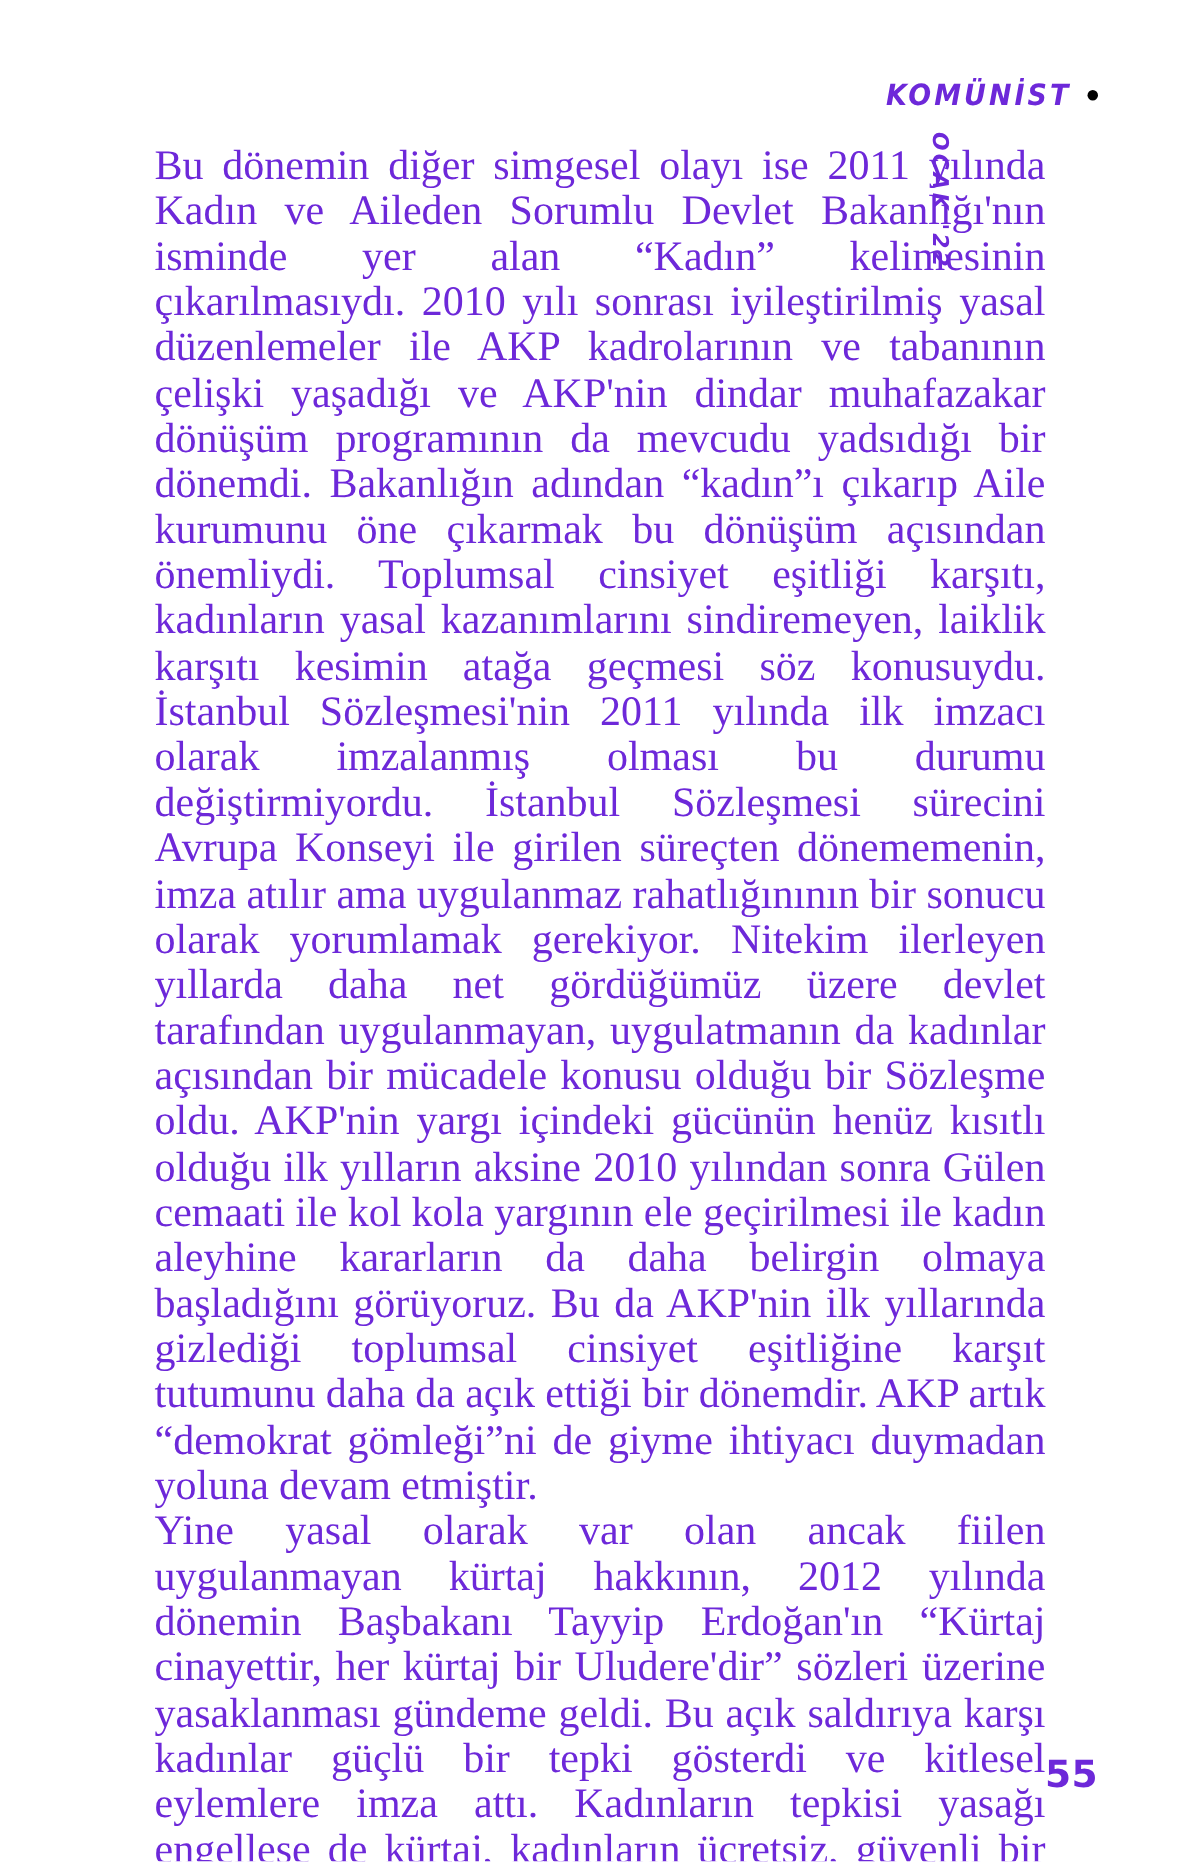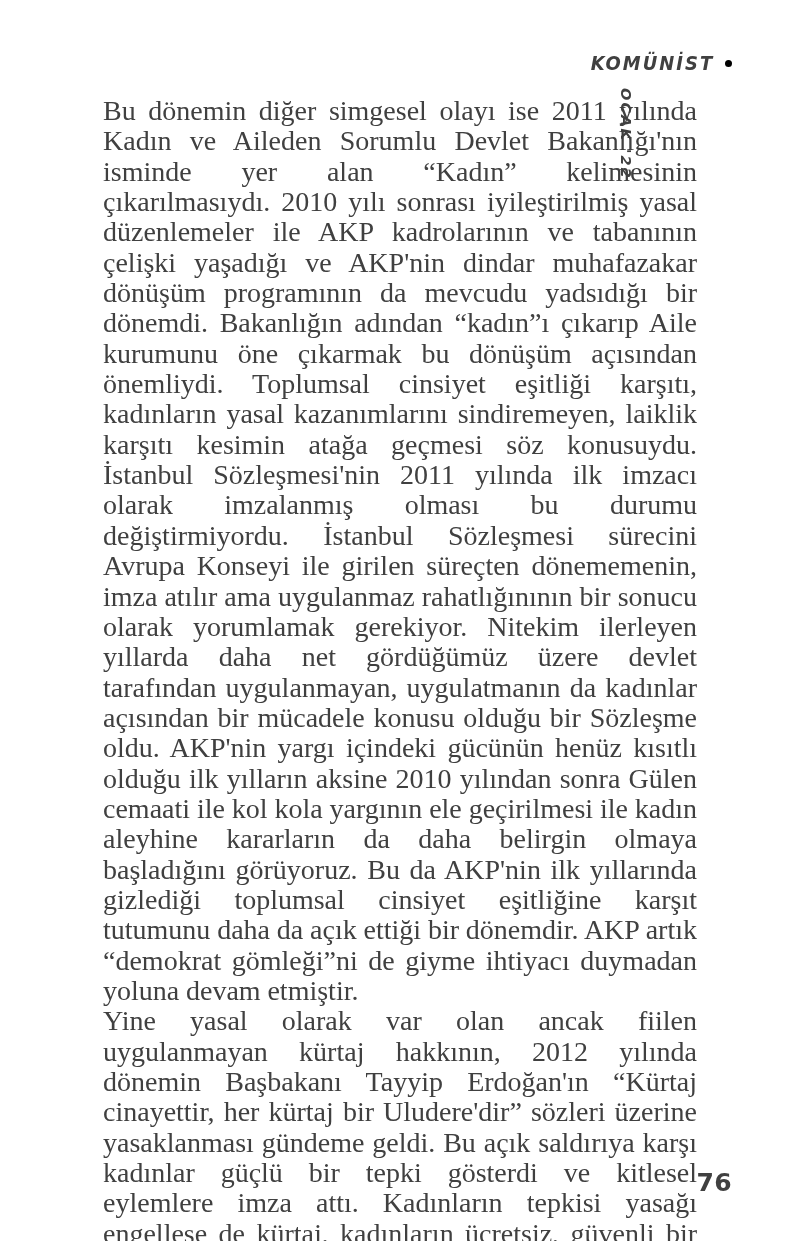--- a/index.html
+++ b/index.html
@@ -8,21 +8,21 @@
     background: #ffffff;
   }
 
   .page {
     position: relative;
     width: 798px;
     height: 1241px;
     background: #ffffff;
     overflow: hidden;
     font-family: "Liberation Serif", "DejaVu Serif", serif;
-    color: #404040;
+    color: #6d28d9;
   }
 
   
   .running-head {
     position: absolute;
     top: 54px;
     right: 66px;
     display: flex;
     align-items: center;
     gap: 11px;
@@ -109,15 +109,15 @@
     <span class="running-head-dot"></span>
   </div>
 
   <div class="running-head-date">OCAK '22</div>
 
   <div class="text-block">
     <p class="para">Bu dönemin diğer simgesel olayı ise 2011 yılında Kadın ve Ai­leden Sorumlu Devlet Bakanlığı'nın isminde yer alan “Kadın” kelimesinin çıkarılmasıydı. 2010 yılı sonrası iyileştirilmiş yasal düzenlemeler ile AKP kadrolarının ve tabanının çelişki yaşadığı ve AKP'nin dindar muhafazakar dönüşüm programının da mev­cudu yadsıdığı bir dönemdi. Bakanlığın adından “kadın”ı çıkarıp Aile kurumunu öne çıkarmak bu dönüşüm açısından önemliydi. Toplumsal cinsiyet eşitliği karşıtı, kadınların yasal kazanımlarını sindiremeyen, laiklik karşıtı kesimin atağa geçmesi söz konusuy­du. İstanbul Sözleşmesi'nin 2011 yılında ilk imzacı olarak imza­lanmış olması bu durumu değiştirmiyordu. İstanbul Sözleşmesi sürecini Avrupa Konseyi ile girilen süreçten dönememenin, imza atılır ama uygulanmaz rahatlığınının bir sonucu olarak yorum­lamak gerekiyor. Nitekim ilerleyen yıllarda daha net gördüğü­müz üzere devlet tarafından uygulanmayan, uygulatmanın da ka­dınlar açısından bir mücadele konusu olduğu bir Sözleşme oldu. AKP'nin yargı içindeki gücünün henüz kısıtlı olduğu ilk yılların aksine 2010 yılından sonra Gülen cemaati ile kol kola yargının ele geçirilmesi ile kadın aleyhine kararların da daha belirgin olma­ya başladığını görüyoruz. Bu da AKP'nin ilk yıllarında gizlediği toplumsal cinsiyet eşitliğine karşıt tutumunu daha da açık ettiği bir dönemdir. AKP artık “demokrat gömleği”ni de giyme ihtiyacı duymadan yoluna devam etmiştir.</p>
     <p class="para">Yine yasal olarak var olan ancak fiilen uygulanmayan kürtaj hak­kının, 2012 yılında dönemin Başbakanı Tayyip Erdoğan'ın “Kür­taj cinayettir, her kürtaj bir Uludere'dir” sözleri üzerine yasak­lanması gündeme geldi. Bu açık saldırıya karşı kadınlar güçlü bir tepki gösterdi ve kitlesel eylemlere imza attı. Kadınların tepkisi yasağı engellese de kürtaj, kadınların ücretsiz, güvenli bir şekilde erişebildiği devlet hastanelerinde uygulamada fiilen yasaklanan bir hale geldi. Yapılan yasal düzenlemelere rağmen kadın cina­yetlerinde katillere “iyi hal”, “haksız tahrik” vb. indirimlerin keyfi şekilde uygulanması, İstanbul Sözleşmesi'ne karşıt uygulamalar ve cezasızlık pratikte yaşanmaya başladı. Yasal düzenlemelere rağ­men ilerleyen yıllarda da net görüldüğü üzere esasında sorunun</p>
   </div>
 
-  <div class="folio">76</div>
+  <div class="folio">55</div>
 
 </div>
 
 </body></html>

